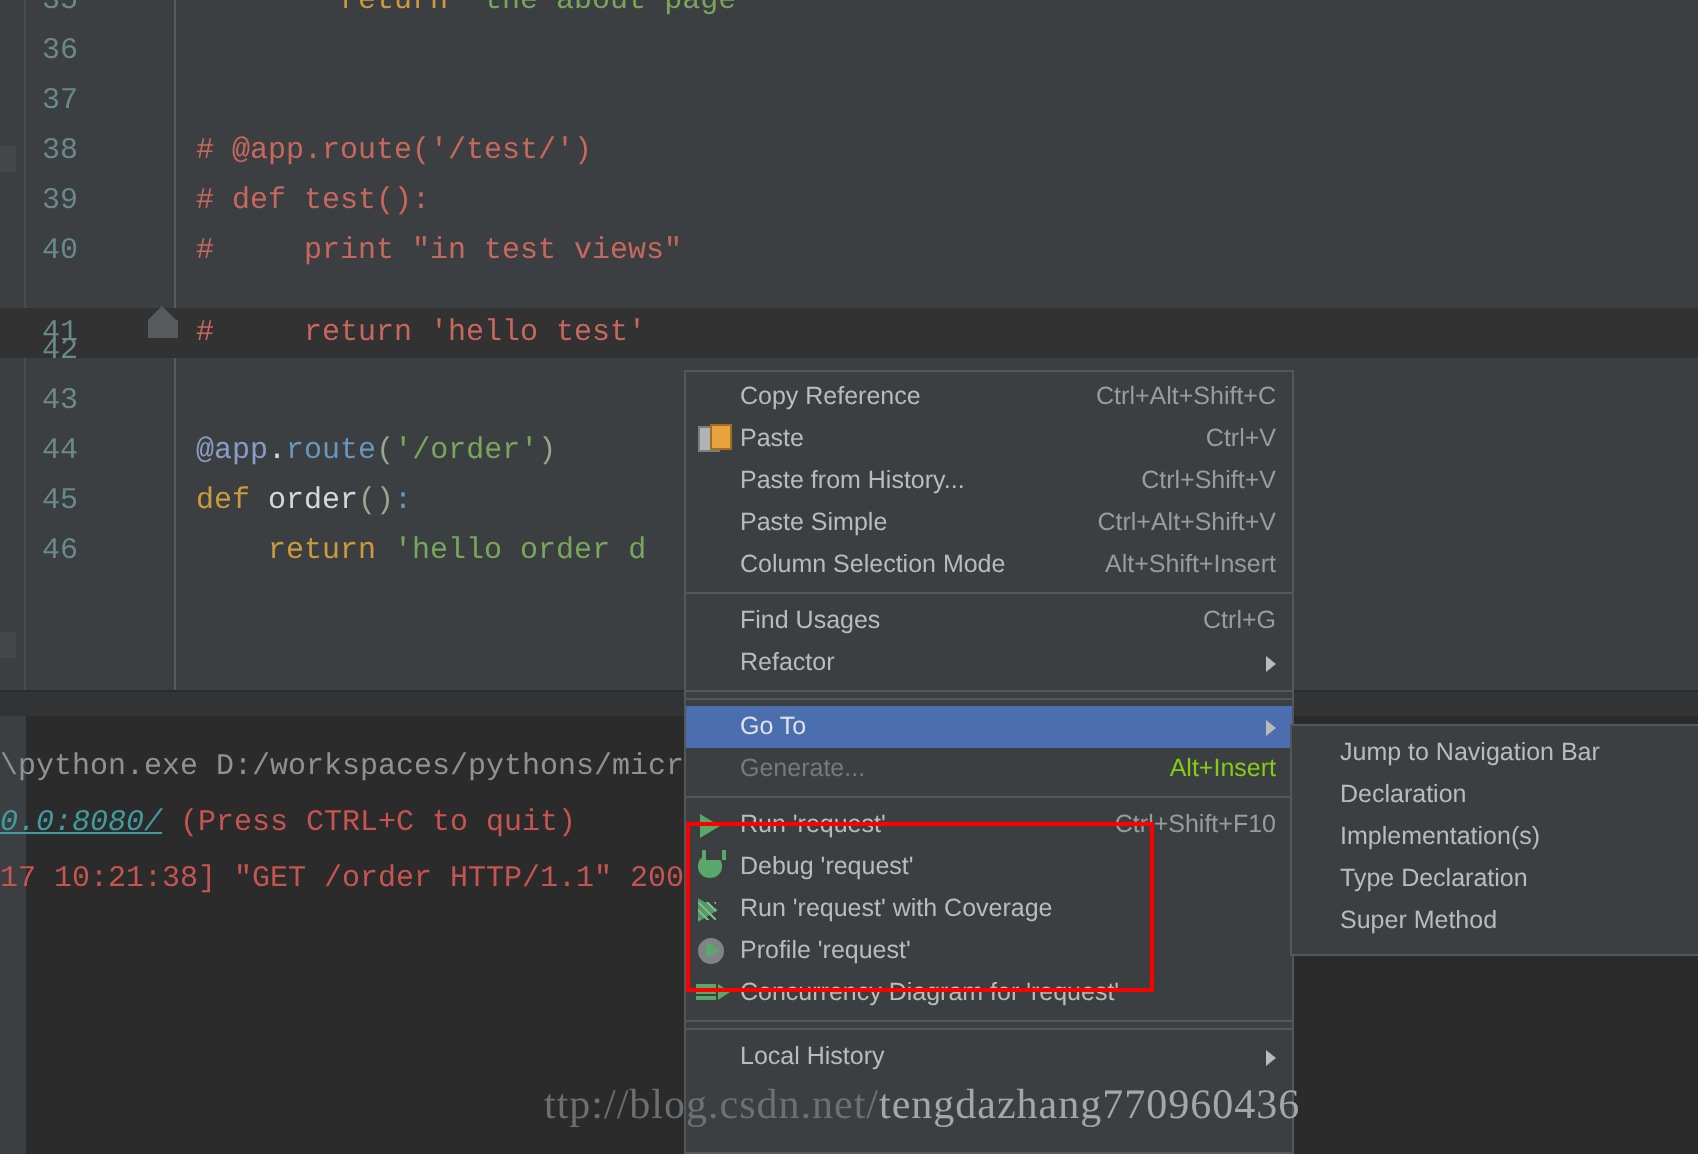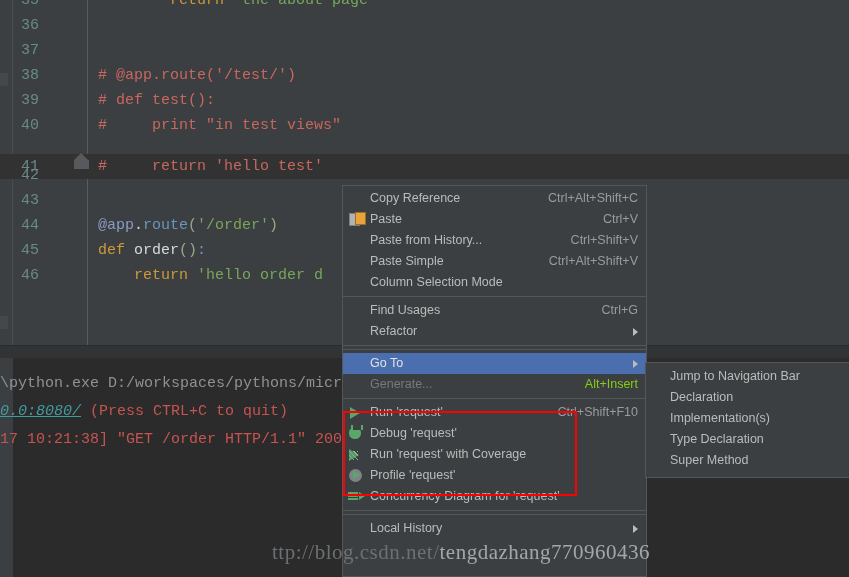--- a/index.html
+++ b/index.html
@@ -292,20 +292,21 @@
         <span class="mi-key">Ctrl+Shift+V</span>
       </div>
       <div class="mi">
         <span class="mi-ic"></span>
         <span class="mi-lbl">Paste Simple</span>
         <span class="mi-key">Ctrl+Alt+Shift+V</span>
       </div>
       <div class="mi">
         <span class="mi-ic"></span>
         <span class="mi-lbl">Column Selection Mode</span>
+        <span class="mi-key">Alt+Shift+Insert</span>
       </div>
       <div class="sep"></div>
       <div class="mi">
         <span class="mi-ic"></span>
         <span class="mi-lbl">Find Usages</span>
         <span class="mi-key">Ctrl+G</span>
       </div>
       <div class="mi">
         <span class="mi-ic"></span>
         <span class="mi-lbl">Refactor</span>

